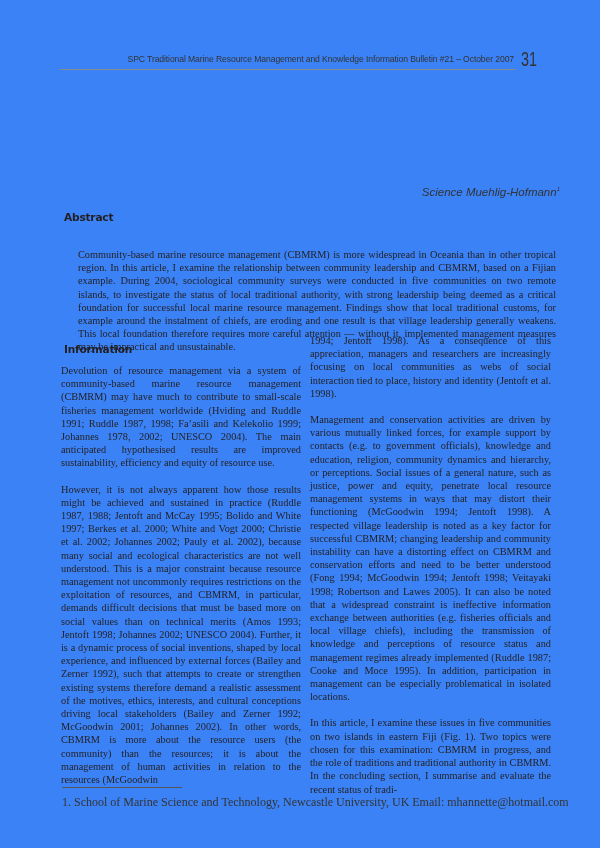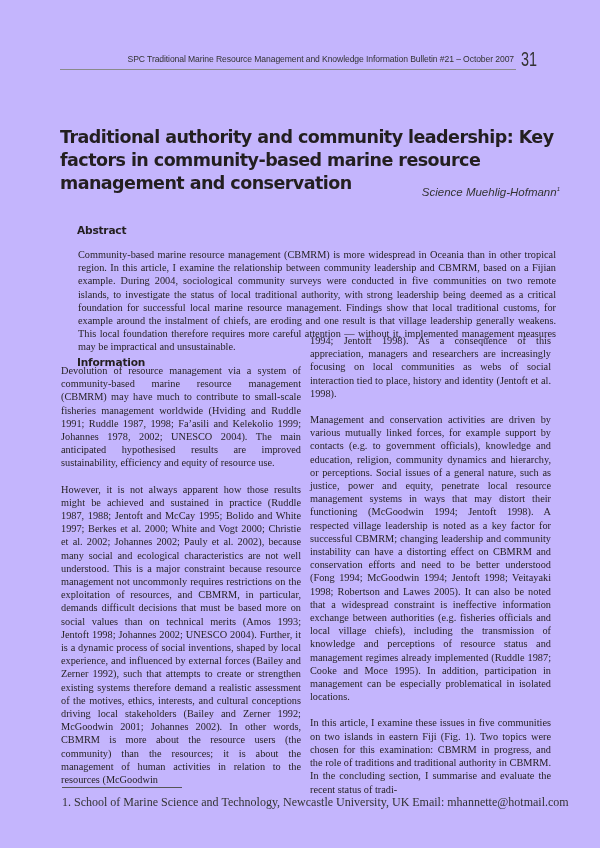--- a/index.html
+++ b/index.html
@@ -1,27 +1,27 @@
 <!DOCTYPE html>
 <html><head>
 <meta charset="utf-8">
 <style>
   html, body { margin: 0; padding: 0; background: #ffffff; }
   body { width: 600px; height: 848px; position: relative; overflow: hidden; color: #231f20; }
-  .page { position: absolute; left: 0; top: 0; width: 600px; height: 848px; background: #c4b5fd; }
+  .page { position: absolute; left: 0; top: 0; width: 600px; height: 848px; background: #3b82f6; }
 
   .running-head { position: absolute; left: 60px; top: 52px; width: 456px; border-bottom: 1px solid #8a8a8a; height: 17px; }
   .running-head-text { position: absolute; right: 2px; top: 2px; font-family: "Liberation Sans", sans-serif; font-size: 8.6px; color: #333; letter-spacing: -0.1px; white-space: nowrap; }
   .page-number { position: absolute; left: 521px; top: 48px; font-family: "Liberation Sans", sans-serif; font-size: 20px; color: #333; transform: scaleX(0.72); transform-origin: left top; }
 
   .title { position: absolute; left: 60px; top: 126px; width: 500px; font-family: "DejaVu Sans", sans-serif; font-size: 17.5px; font-weight: bold; line-height: 23px; color: #231f20; letter-spacing: -0.55px; margin: 0; }
   .author { position: absolute; right: 40px; top: 186px; font-family: "Liberation Sans", sans-serif; font-style: italic; font-size: 11.5px; color: #333; }
   .author sup { font-size: 6px; }
 
-  h2 { margin: 16px; font-family: "DejaVu Sans", sans-serif; font-weight: bold; font-size: 10.6px; color: #231f20; letter-spacing: -0.2px; }
+  h2 { margin: 3px; font-family: "DejaVu Sans", sans-serif; font-weight: bold; font-size: 10.6px; color: #231f20; letter-spacing: -0.2px; }
   .abstract-heading { position: absolute; left: 61px; top: 208px; }
 
   .abstract-body { position: absolute; left: 61px; top: 231px; width: 478px; font-family: "Liberation Serif", serif; font-size: 10.3px; line-height: 13.2px; text-align: justify; color: #231f20; margin: 17px; }
 
   .col { position: absolute; top: 354px; width: 240px; font-family: "Liberation Serif", serif; font-size: 10.3px; line-height: 13.2px; text-align: justify; color: #231f20; }
   .col-left { left: 61px; margin-top: 10px; }
   .col-right { left: 310px; top: 334px; width: 241px; }
   .col p { margin: 0 0 13px 0; hyphens: auto; }
   .intro-heading { position: absolute; left: 61px; top: 340px; }
 
@@ -31,21 +31,20 @@
 </head>
 <body>
 
 <div class="page">
 
   <div class="running-head">
     <span class="running-head-text">SPC Traditional Marine Resource Management and Knowledge Information Bulletin #21 – October 2007</span>
   </div>
   <div class="page-number">31</div>
 
-  <h1 class="title">Traditional authority and community leadership: Key factors in community-based marine resource management and conservation</h1>
 
   <div class="author">
     <span>Science Muehlig-Hofmann</span><sup>1</sup>
   </div>
 
   <h2 class="abstract-heading">Abstract</h2>
   <p class="abstract-body">Community-based marine resource management (CBMRM) is more widespread in Oceania than in other tropical region. In this article, I examine the relationship between community leadership and CBMRM, based on a Fijian example. During 2004, sociological community surveys were conducted in five communities on two remote islands, to investigate the status of local traditional authority, with strong leadership being deemed as a critical foundation for successful local marine resource management. Findings show that local traditional customs, for example around the instalment of chiefs, are eroding and one result is that village leadership generally weakens. This local foundation therefore requires more careful attention — without it, implemented management measures may be impractical and unsustainable.</p>
 
   <h2 class="intro-heading">Information</h2>
 

